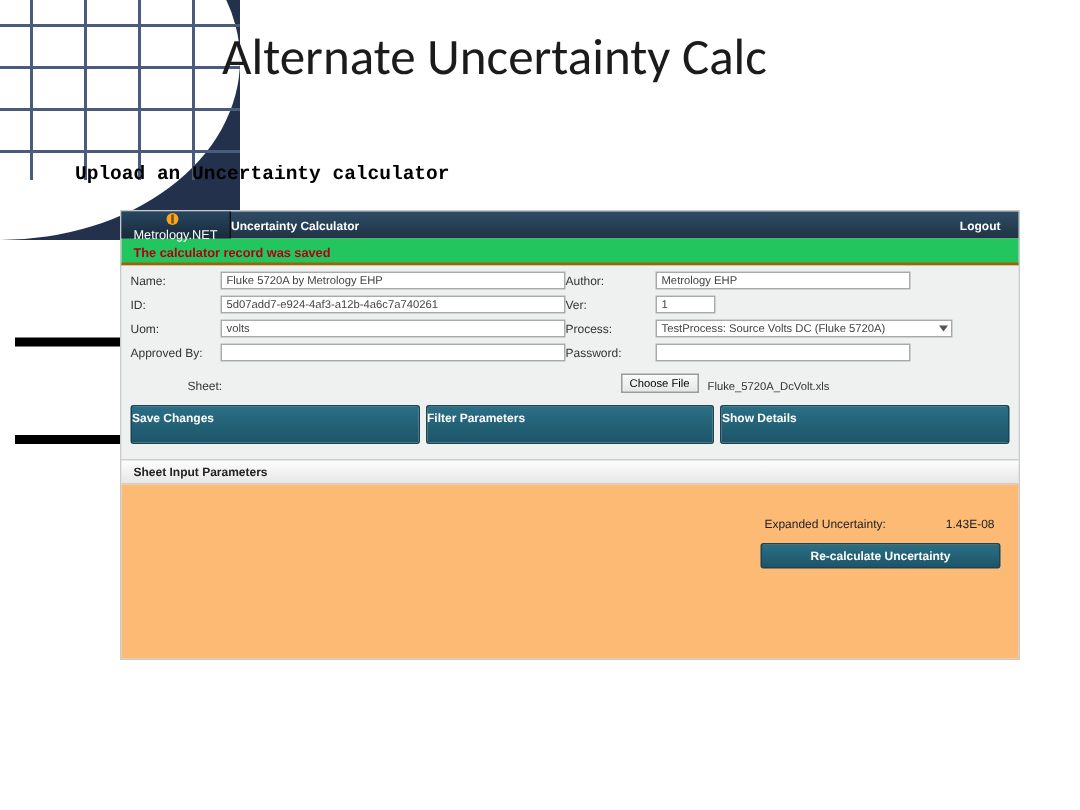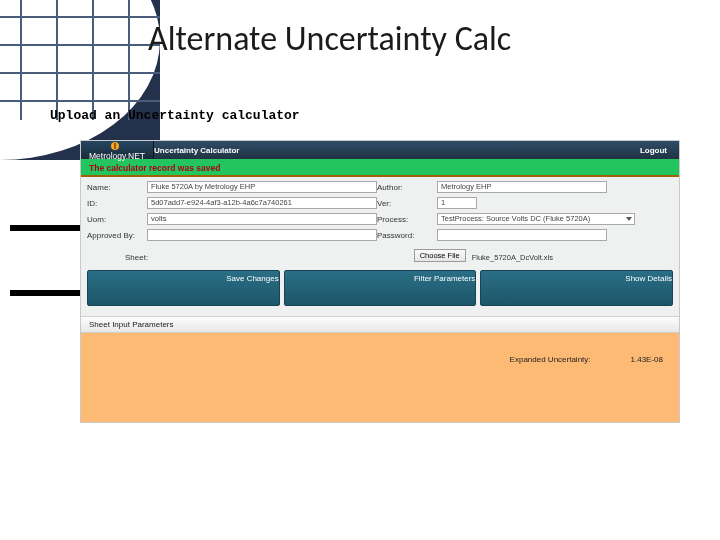--- a/index.html
+++ b/index.html
@@ -191,35 +191,35 @@
   .btn-row {
     display: flex;
     gap: 4px;
     padding: 4px 6px 6px;
   }
   .bigbtn {
     flex: 1;
     background: linear-gradient(#2a6f86, #1d5568);
     border: 1px solid #184455;
     color: #fff;
-    text-align: right;
-    font-size: 8px;
-    font-weight: 400;
+    text-align: left;
+    font-size: 8px;
+    font-weight: 700;
     line-height: 16px;
-    height: 36px;
+    height: 26px;
     cursor: pointer;
     border-radius: 2px;
   }
 
   .section-strip {
     background: linear-gradient(#fdfdfd,#e7e7e7);
     border-top: 1px solid #cfcfcf;
     border-bottom: 1px solid #cfcfcf;
     font-size: 8px;
-    font-weight: 400;
+    font-weight: 700;
     color: #222;
     padding: 3px 8px;
   }
 
   .results {
     background: #fdba74;
     padding: 20px 6px 6px;
   }
   .expu {
     display: flex;
@@ -356,16 +356,19 @@
     </div>
   </div>
 
   <div class="section-strip">Sheet Input Parameters</div>
 
   <div class="results">
     <div class="expu">
       <span>Expanded Uncertainty:</span>
       <span>1.43E-08</span>
     </div>
+    <div class="recalc-row">
+      <div class="recalc">Re-calculate Uncertainty</div>
+    </div>
     <div class="tailspace"></div>
   </div>
 
 </div>
 
 </body></html>

